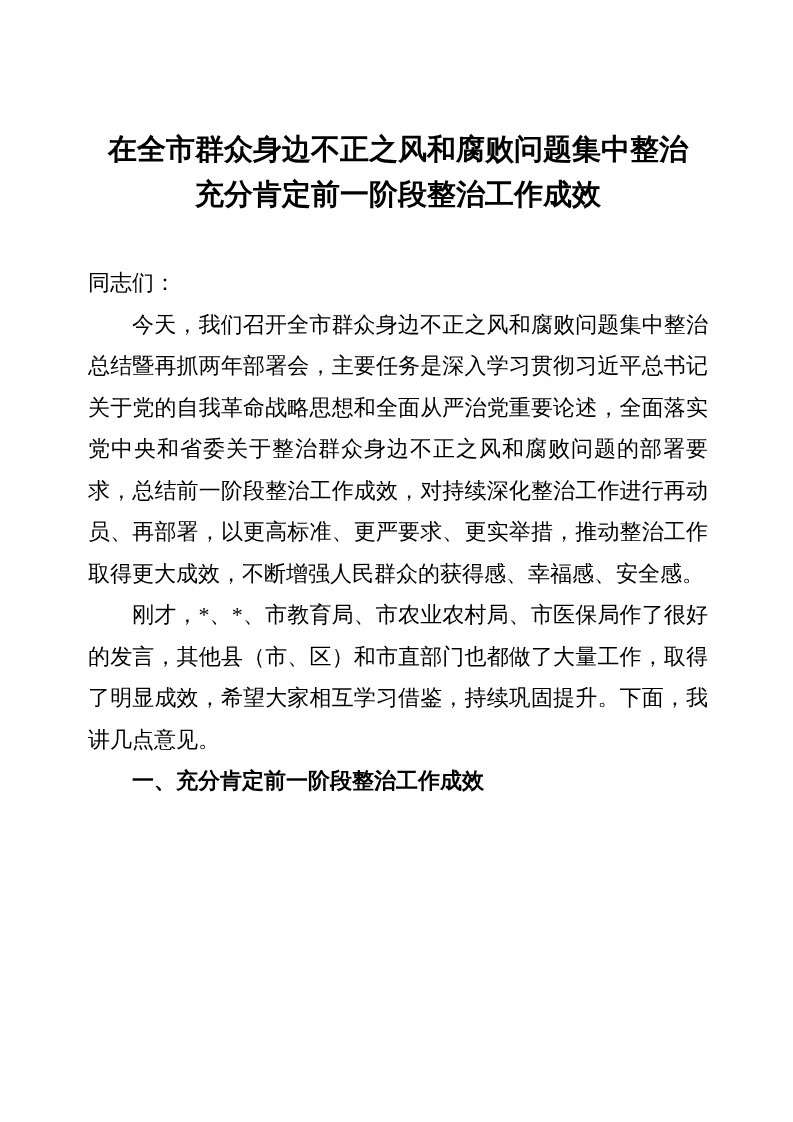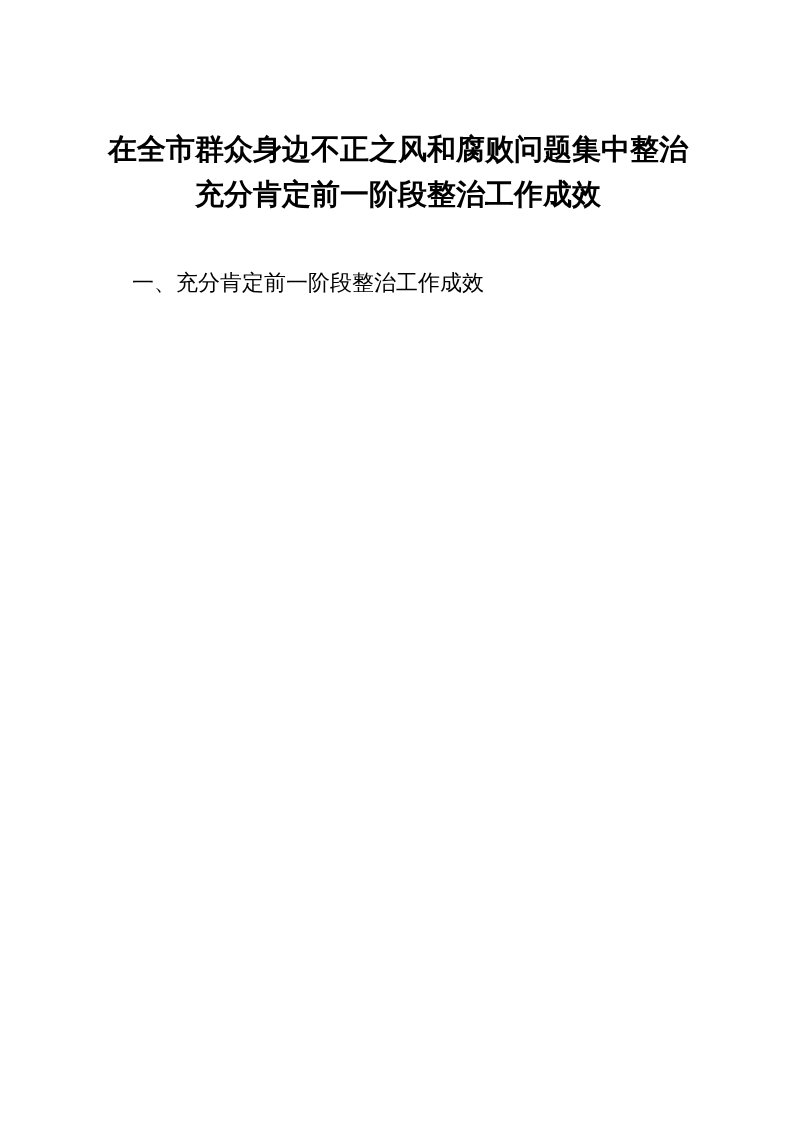--- a/index.html
+++ b/index.html
@@ -42,21 +42,21 @@
     text-justify: inter-character;
   }
   .body-text p {
     margin: 0;
     padding: 0;
   }
   .indent {
     text-indent: 2em;
   }
   .sec-heading {
-    font-weight: 400;
+    font-weight: 700;
     font-family: "Liberation Sans", "DejaVu Sans", sans-serif;
     text-indent: 2em;
   }
   .page-num {
     position: absolute;
     left: 0;
     right: 0;
     top: 1012px;
     text-align: center;
     font-size: 15px;
@@ -68,22 +68,25 @@
 
 <div class="page">
   <div class="content">
 
     <h1 class="doc-title">
       <span class="title-line">在全市群众身边不正之风和腐败问题集中整治</span>
       <span class="title-line">充分肯定前一阶段整治工作成效</span>
     </h1>
 
     <div class="body-text">
+      <p class="salutation">同志们：</p>
 
+      <p class="para indent">今天，我们召开全市群众身边不正之风和腐败问题集中整治总结暨再抓两年部署会，主要任务是深入学习贯彻习近平总书记关于党的自我革命战略思想和全面从严治党重要论述，全面落实党中央和省委关于整治群众身边不正之风和腐败问题的部署要求，总结前一阶段整治工作成效，对持续深化整治工作进行再动员、再部署，以更高标准、更严要求、更实举措，推动整治工作取得更大成效，不断增强人民群众的获得感、幸福感、安全感。</p>
 
+      <p class="para indent">刚才，*、*、市教育局、市农业农村局、市医保局作了很好的发言，其他县（市、区）和市直部门也都做了大量工作，取得了明显成效，希望大家相互学习借鉴，持续巩固提升。下面，我讲几点意见。</p>
 
       <p class="sec-heading">一、充分肯定前一阶段整治工作成效</p>
 
     </div>
 
   </div>
 
   <div class="page-num">1</div>
 </div>
 

